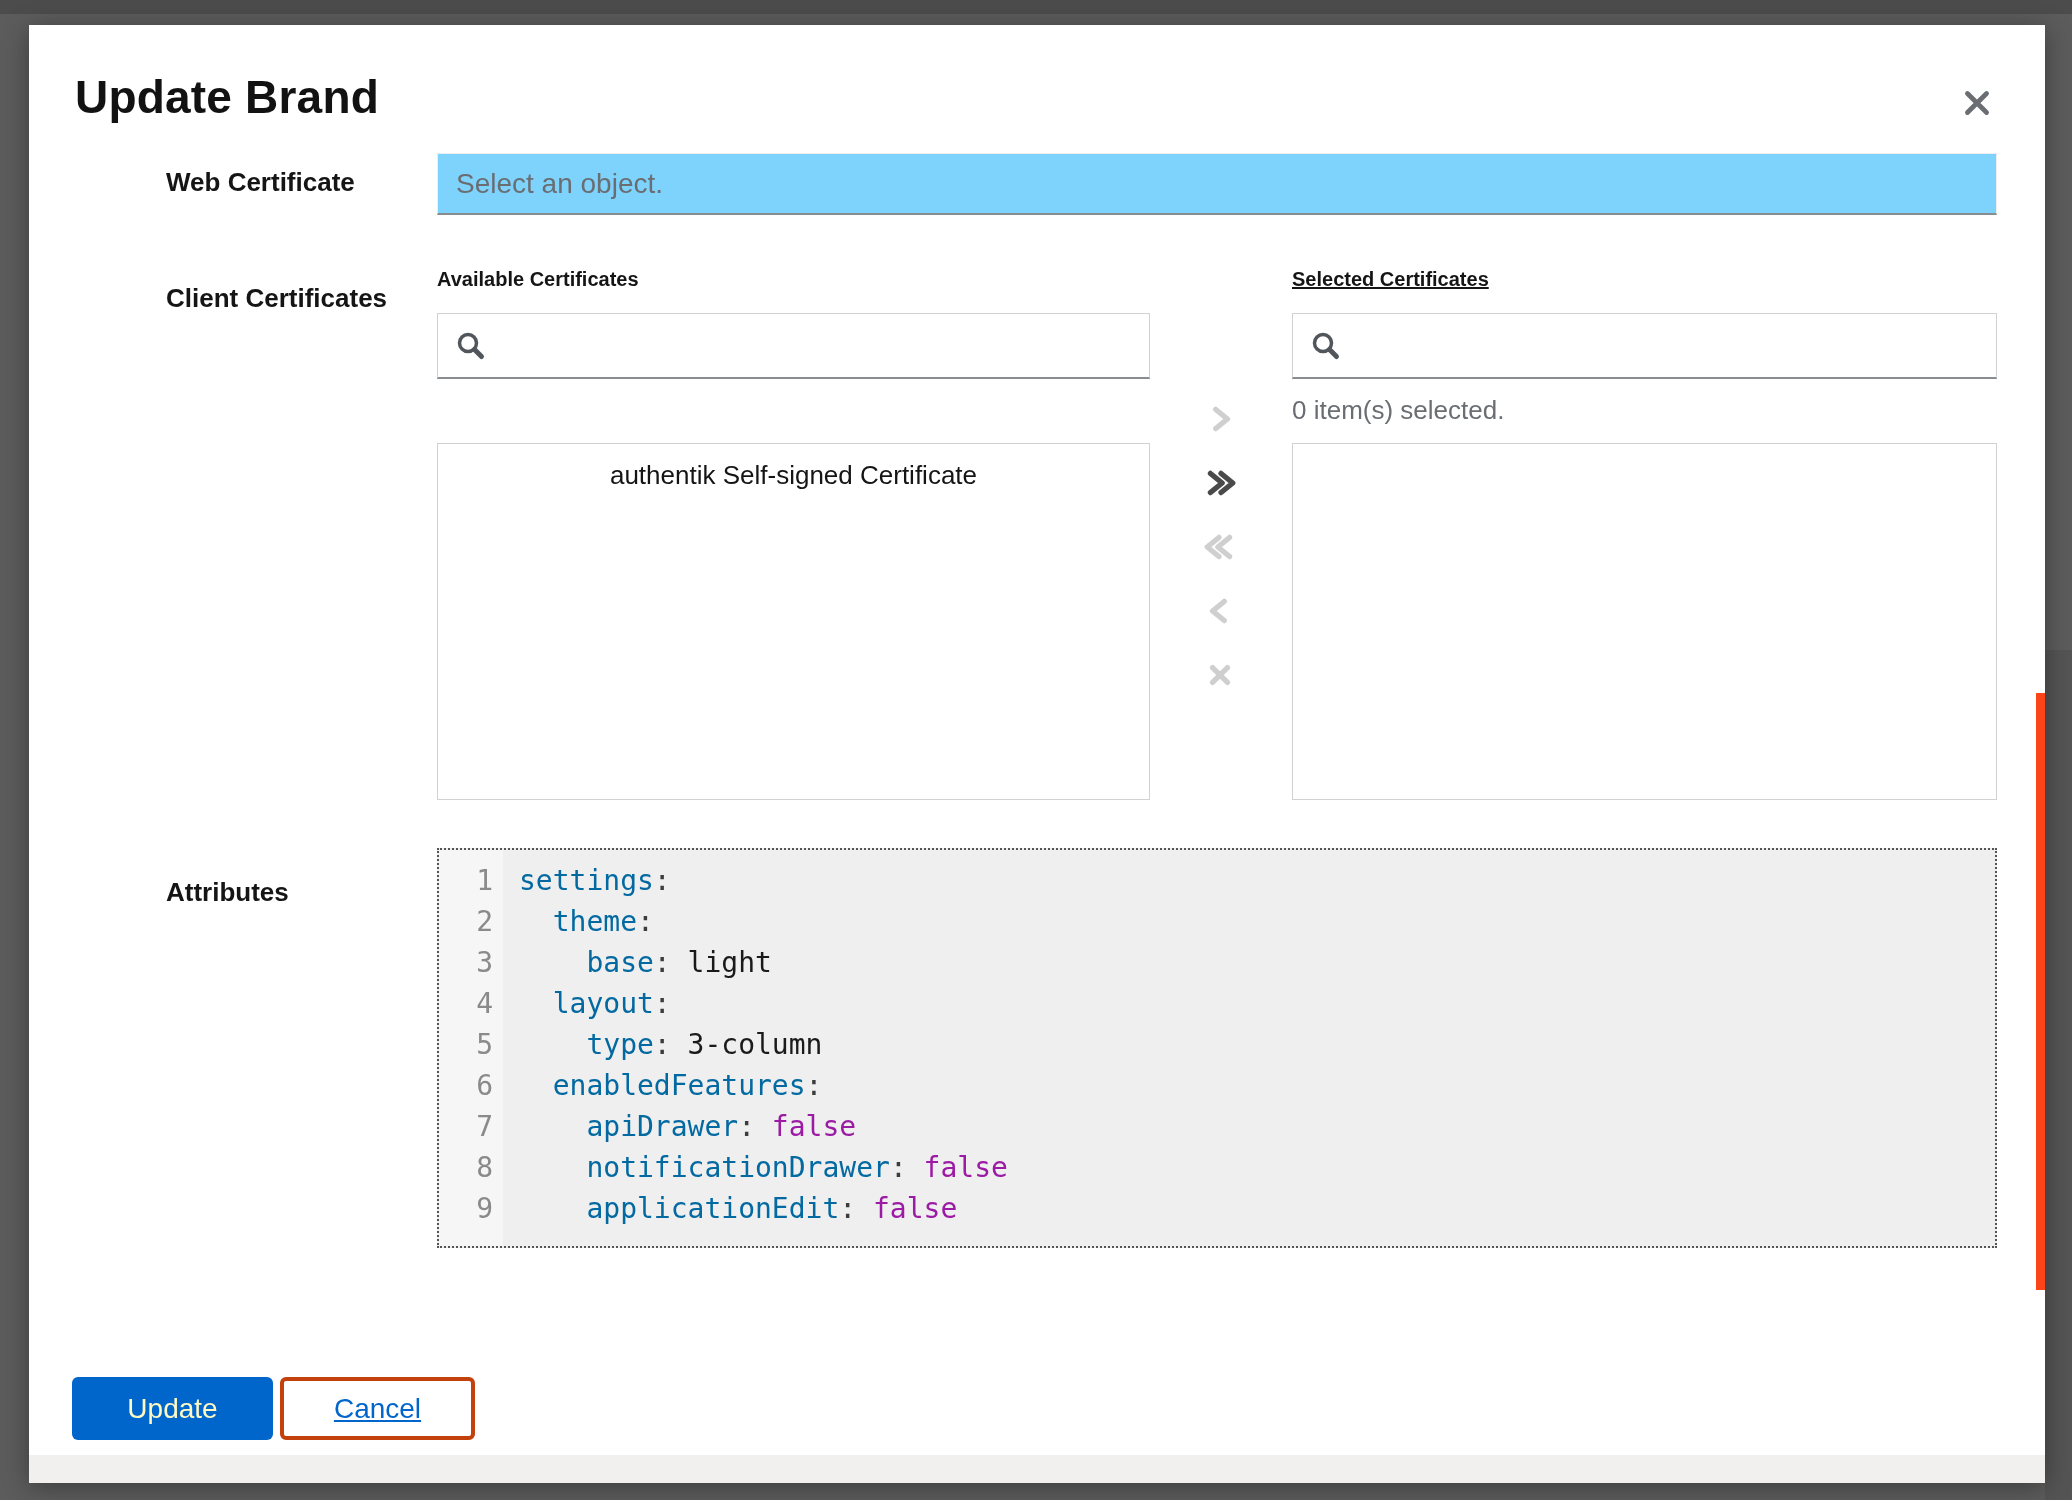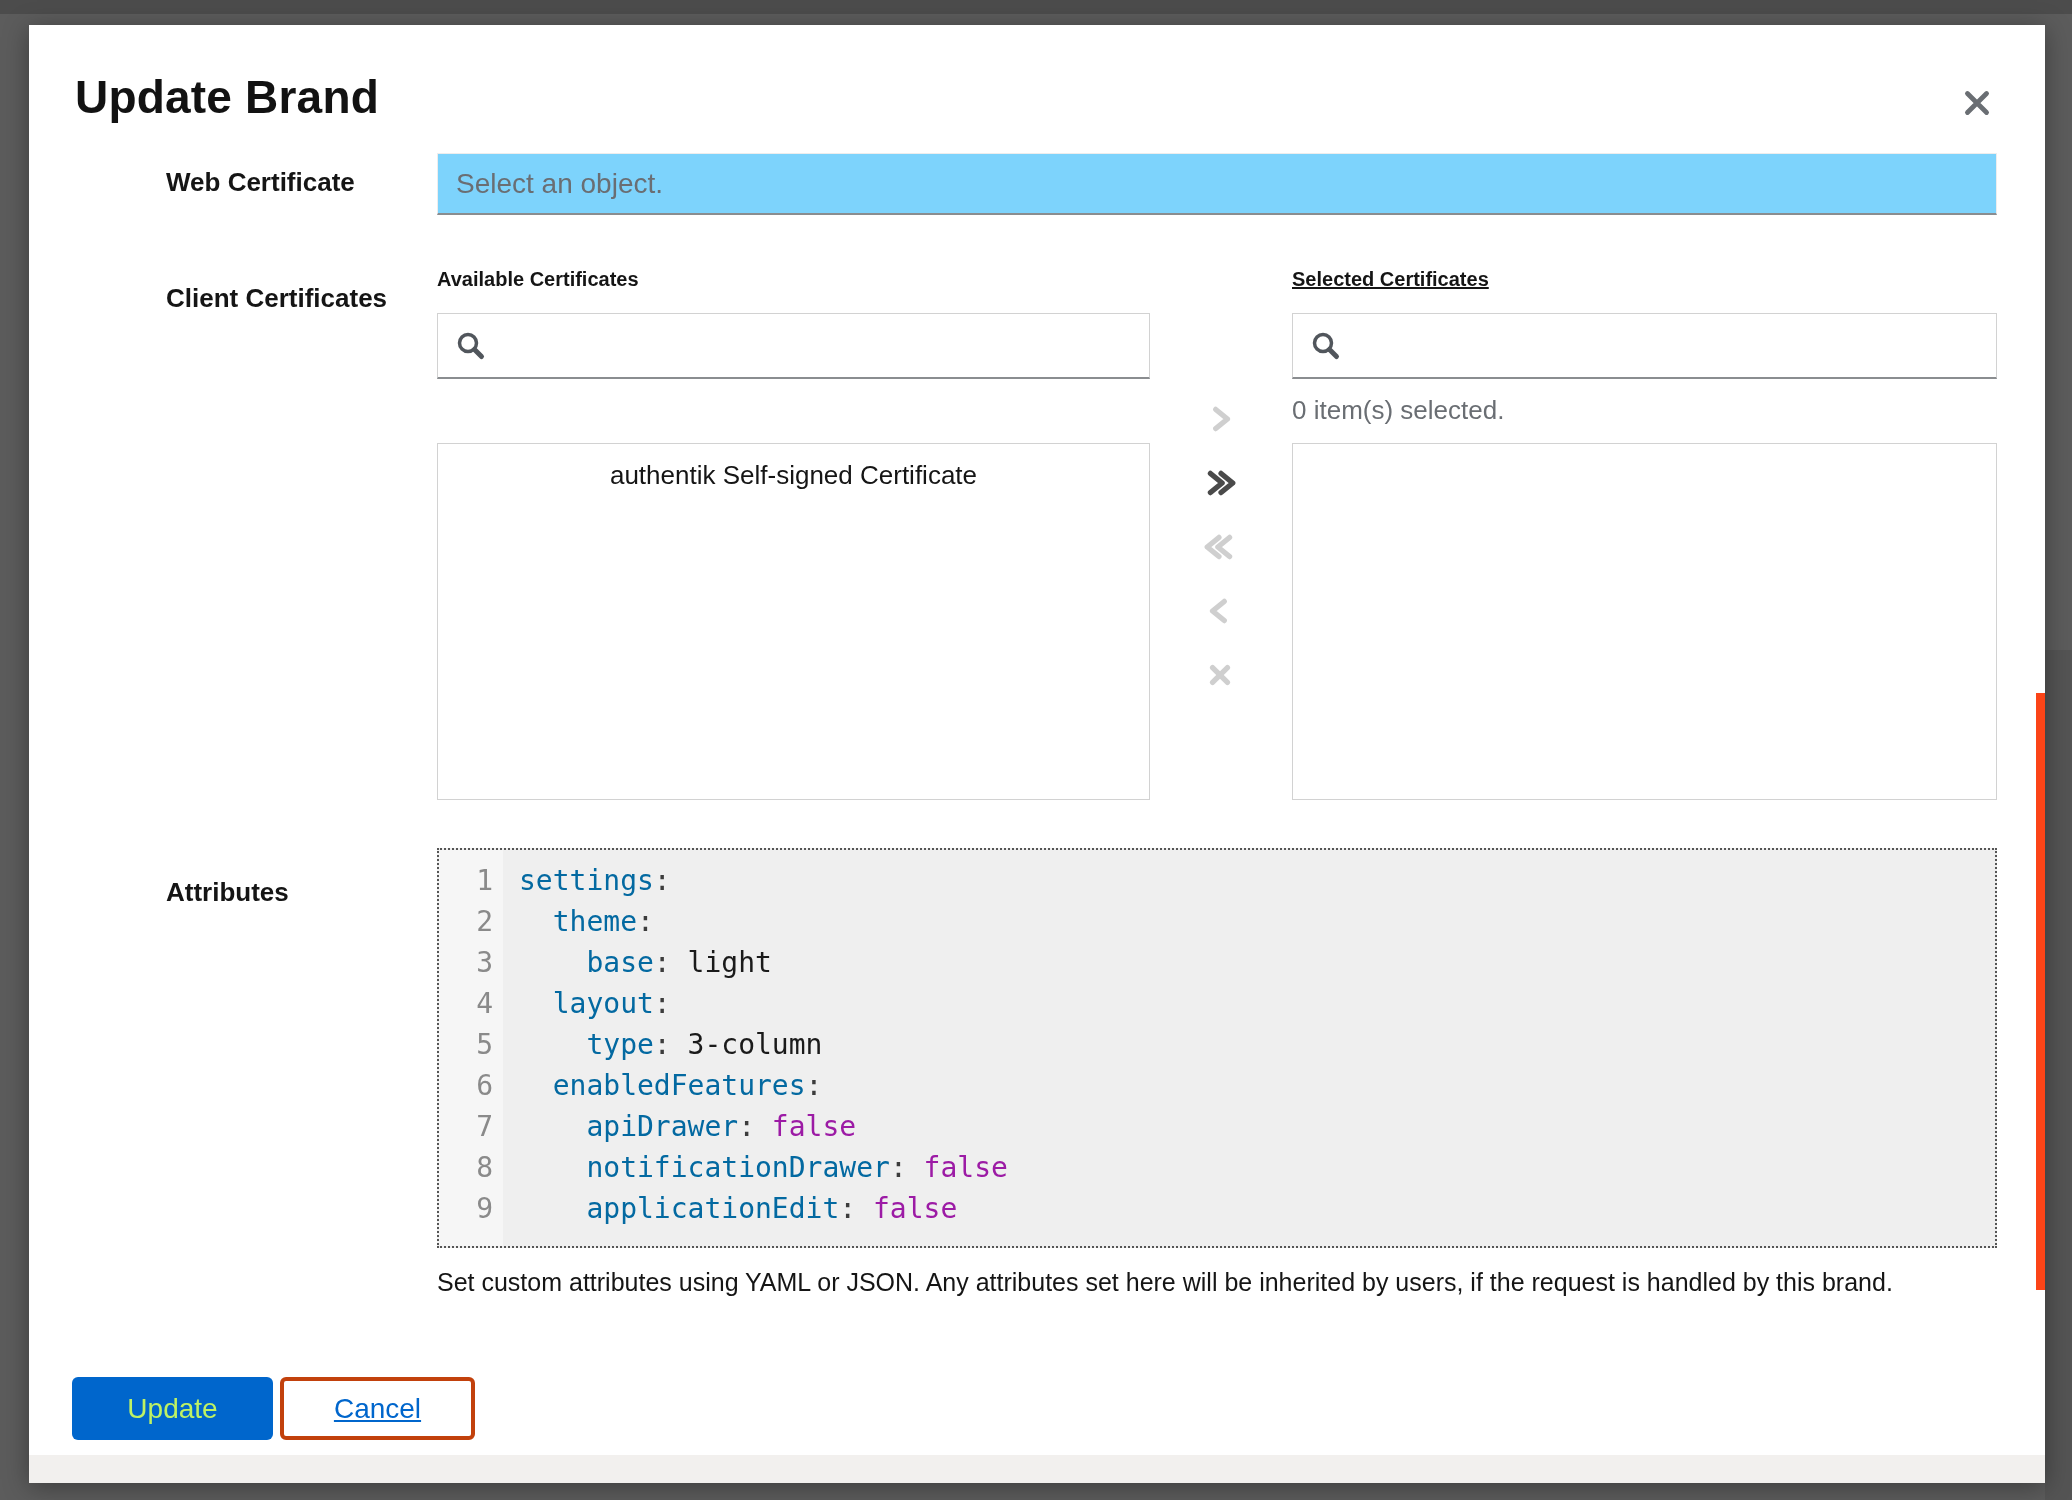--- a/index.html
+++ b/index.html
@@ -56,21 +56,21 @@
   .cl{white-space:pre;}
   .cl .k{color:#0369a1;}
   .cl .p{color:#3c3c3c;}
   .cl .v{color:#1a1a1a;}
   .cl .b{color:#9c1ba5;}
 
   .help{position:absolute;left:408px;top:1243px;width:1560px;font-size:25px;color:#151515;}
 
   .btn{position:absolute;top:1352px;height:63px;font-family:"Liberation Sans",sans-serif;font-size:28px;
        border-radius:6px;cursor:pointer;box-sizing:border-box;}
-  .btn-primary{left:43px;width:201px;background:#0066cc;color:#bef264;border:none;}
+  .btn-primary{left:43px;width:201px;background:#0066cc;color:#fef9c3;border:none;}
   .btn-secondary{left:251px;width:195px;background:#ffffff;color:#0066cc;border:4px solid #c2410c;text-decoration:underline;}
 
   .bottom-strip{position:absolute;left:0;top:1430px;width:100%;height:28px;background:#f2f0ee;}
 
   .accent-bar{position:absolute;left:2036px;top:693px;width:9px;height:597px;background:#fb4417;z-index:5;}
 </style>
 </head>
 <body>
 
 <div class="stage">
@@ -167,21 +167,20 @@
           <div class="cl"><span class="k">  theme</span><span class="p">:</span></div>
           <div class="cl"><span class="k">    base</span><span class="p">:</span><span class="v"> light</span></div>
           <div class="cl"><span class="k">  layout</span><span class="p">:</span></div>
           <div class="cl"><span class="k">    type</span><span class="p">:</span><span class="v"> 3-column</span></div>
           <div class="cl"><span class="k">  enabledFeatures</span><span class="p">:</span></div>
           <div class="cl"><span class="k">    apiDrawer</span><span class="p">:</span><span class="b"> false</span></div>
           <div class="cl"><span class="k">    notificationDrawer</span><span class="p">:</span><span class="b"> false</span></div>
           <div class="cl"><span class="k">    applicationEdit</span><span class="p">:</span><span class="b"> false</span></div>
         </div>
     </div>
-    <div class="help">Set custom attributes using YAML or JSON. Any attributes set here will be inherited by users, if the request is handled by this brand.</div>
 
     <button class="btn btn-primary">Update</button>
     <button class="btn btn-secondary">Cancel</button>
 
     <div class="bottom-strip"></div>
   </div>
 
   <div class="accent-bar"></div>
 </div>
 

